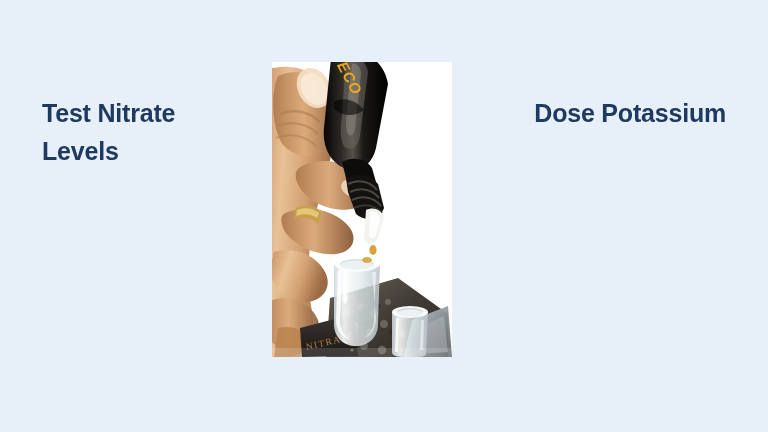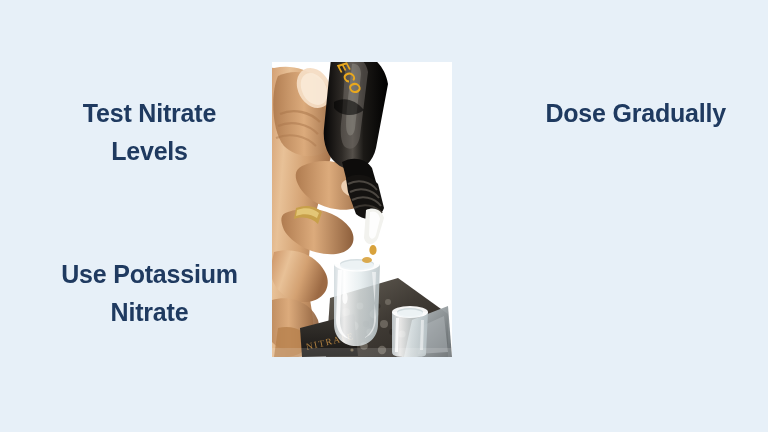--- a/index.html
+++ b/index.html
@@ -23,21 +23,21 @@
   
   .callout {
     position: absolute;
     font-weight: bold;
     font-size: 25px;
     line-height: 38px;
     letter-spacing: -0.2px;
     color: #1f3a60;
     white-space: pre-line;
   }
-  .callout.left  { left: 42px;  text-align: center; width: 215px; }
+  .callout.left  { left: 42px;  text-align: left; width: 215px; }
   .callout.right { right: 42px; text-align: right; width: 230px; }
 
   #callout-top-left     { top: 94px; }
   #callout-bottom-left  { top: 255px; }
   #callout-top-right    { top: 94px; }
   #callout-bottom-right { top: 255px; }
 
   
   #photo {
     position: absolute;
@@ -51,24 +51,22 @@
   #photo svg { display: block; width: 180px; height: 295px; }
 </style>
 </head>
 <body>
 
 <div id="slide">
 
   <div class="callout left" id="callout-top-left">Test Nitrate
 Levels</div>
 
-  <div class="callout right" id="callout-top-right">Dose Gradually</div>
-
-  <div class="callout left" id="callout-bottom-left">Use Potassium
-Nitrate</div>
+  <div class="callout right" id="callout-top-right">Dose Potassium</div>
+
 
 
   <div id="photo">
     <svg viewBox="0 0 180 295" xmlns="http://www.w3.org/2000/svg">
       <defs>
         <linearGradient id="gSkin" x1="0" y1="0" x2="1" y2="0.3">
           <stop offset="0%" stop-color="#c98f61"></stop>
           <stop offset="35%" stop-color="#e8c197"></stop>
           <stop offset="65%" stop-color="#d3a172"></stop>
           <stop offset="100%" stop-color="#9c6a44"></stop>

